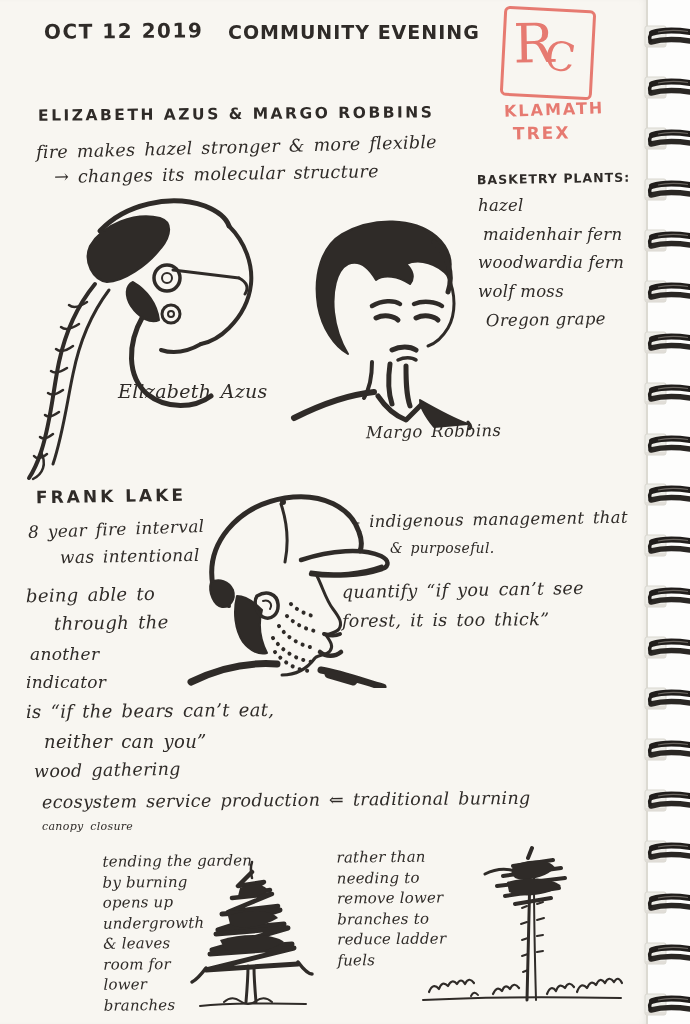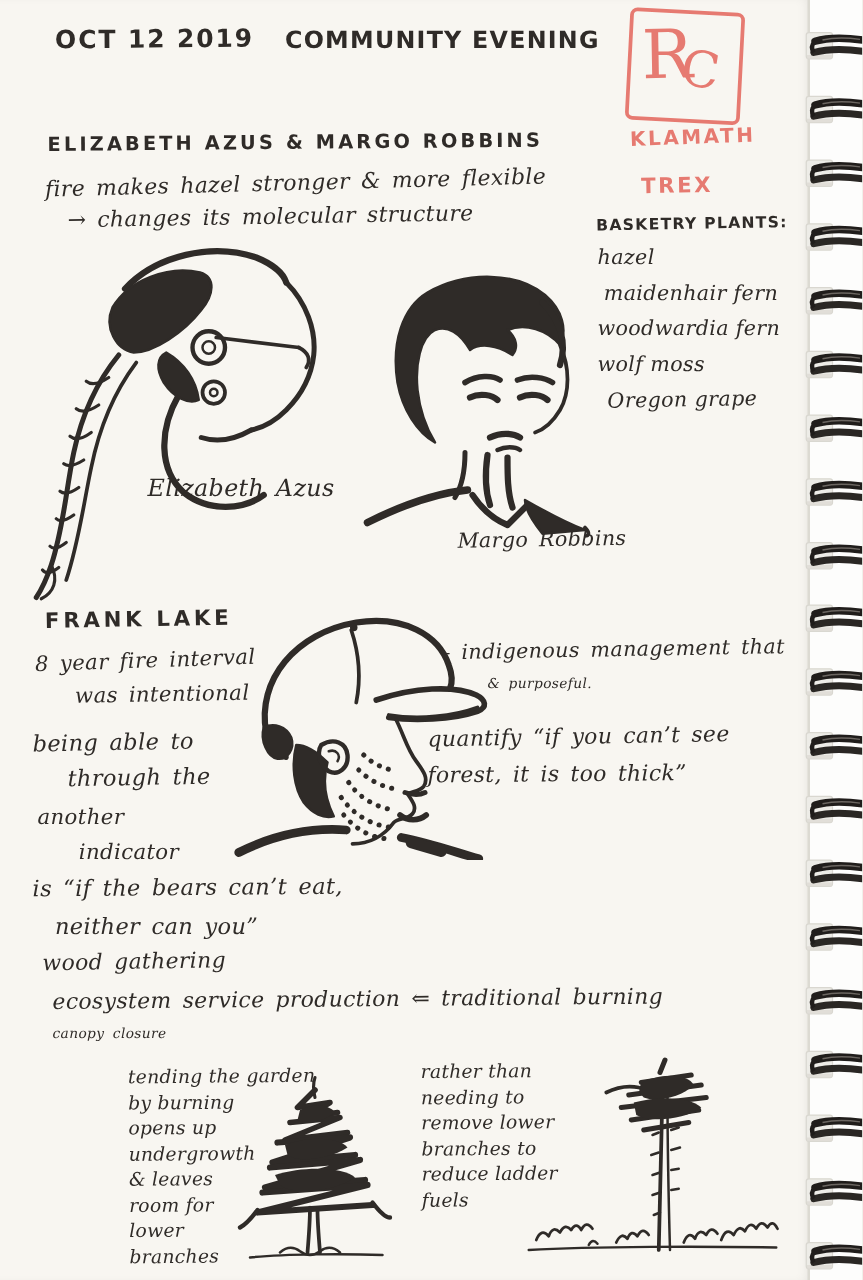--- a/index.html
+++ b/index.html
@@ -80,21 +80,21 @@
   <div class="sheet"></div>
 
   <div class="caps txt r-m05" style="left:44px;top:19px;font-size:20px;letter-spacing:1.5px;">OCT 12 2019</div>
   <div class="caps txt" style="left:228px;top:21px;font-size:19px;letter-spacing:1px;">COMMUNITY EVENING</div>
 
   <div class="stamp-box">
     <span class="stamp-r">R</span>
     <span class="stamp-c">C</span>
   </div>
   <div class="stamp-org r-m2" style="left:504px;top:100px;font-size:16px;">KLAMATH</div>
-  <div class="stamp-org r-m1" style="left:513px;top:123px;font-size:17px;margin-top:16px;">TREX</div>
+  <div class="stamp-org r-m1" style="left:513px;top:123px;font-size:17px;">TREX</div>
 
   <div class="caps txt r-m05" style="left:38px;top:105px;font-size:15.5px;letter-spacing:2.5px;">ELIZABETH AZUS &amp; MARGO ROBBINS</div>
   <div class="script txt r-m15" style="left:36px;top:137px;font-size:17.5px;">fire makes hazel stronger &amp; more flexible</div>
   <div class="script txt r-m1" style="left:54px;top:164px;font-size:17.5px;">→ changes its molecular structure</div>
 
   <div class="caps txt r-m1" style="left:477px;top:171px;font-size:12.5px;letter-spacing:1px;">BASKETRY PLANTS:</div>
   <div class="basketry-list txt">
     <div>hazel</div>
     <div>maidenhair fern</div>
     <div>woodwardia fern</div>
@@ -145,25 +145,25 @@
     </g>
   </svg>
   <div class="script txt r-m1" style="left:366px;top:422px;font-size:16.5px;">Margo Robbins</div>
 
   <div class="caps txt r-m1" style="left:36px;top:486px;font-size:17px;letter-spacing:3px;">FRANK LAKE</div>
   <div class="script txt r-m2" style="left:28px;top:519px;font-size:17px;">8 year fire interval</div>
   <div class="script txt r-m1" style="left:60px;top:546px;font-size:17px;">was intentional</div>
   <div class="script txt r-m1" style="left:26px;top:584px;font-size:18px;">being able to</div>
   <div class="script txt r-m1" style="left:54px;top:612px;font-size:18px;">through the</div>
   <div class="script txt r-m1" style="left:352px;top:510px;font-size:16.5px;">– indigenous management that</div>
-  <div class="script txt" style="left:390px;top:540px;font-size:11px;">&amp; purposeful.</div>
+  <div class="script txt" style="left:390px;top:540px;font-size:14px;">&amp; purposeful.</div>
   <div class="script txt r-m1" style="left:342px;top:580px;font-size:17.5px;">quantify “if you can’t see</div>
   <div class="script txt r-m05" style="left:342px;top:610px;font-size:17.5px;">forest, it is too thick”</div>
   <div class="script txt" style="left:30px;top:644px;font-size:17px;">another</div>
-  <div class="script txt" style="left:26px;top:672px;font-size:17px;margin-left:37px;">indicator</div>
+  <div class="script txt" style="left:26px;top:672px;font-size:17px;">indicator</div>
   <div class="script txt r-m05" style="left:26px;top:700px;font-size:18px;">is “if the bears can’t eat,</div>
   <div class="script txt" style="left:44px;top:731px;font-size:18px;text-align:center;">neither can you”</div>
   <div class="script txt r-m1" style="left:34px;top:760px;font-size:17.5px;">wood gathering</div>
   <div class="script txt r-m05" style="left:42px;top:790px;font-size:17.5px;">ecosystem service production ⇐ traditional burning</div>
   <div class="script txt" style="left:42px;top:820px;font-size:11px;">canopy closure</div>
 
   <svg class="sk" style="left:183px;top:478px;" width="212" height="210" viewBox="0 0 212 210">
     <g stroke="#2f2b28" fill="none" stroke-linecap="round" stroke-linejoin="round">
       <path d="M30,108 C22,66 54,28 102,20 C140,14 168,30 176,54 C179,62 179,68 177,73" stroke-width="5"></path>
       <path d="M98,26 C104,44 106,64 102,84" stroke-width="3"></path>

